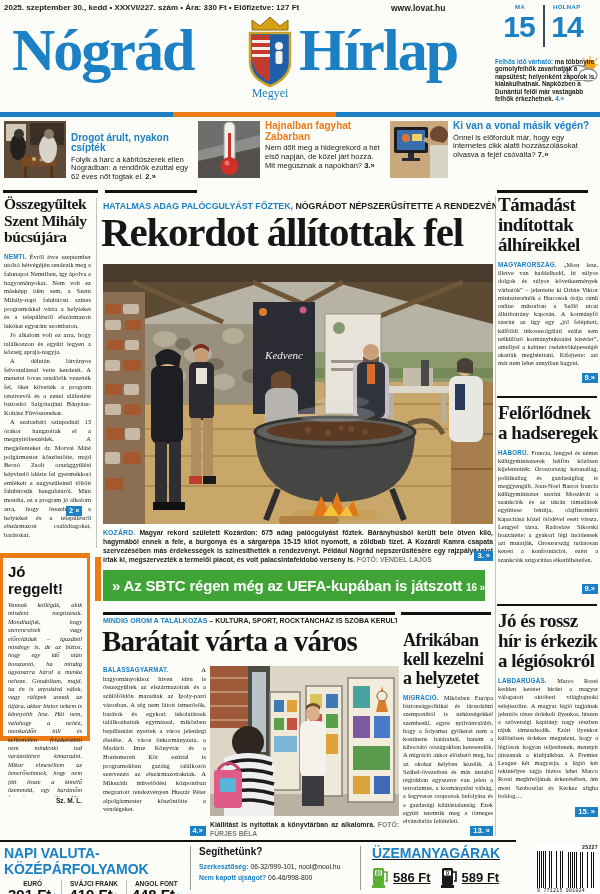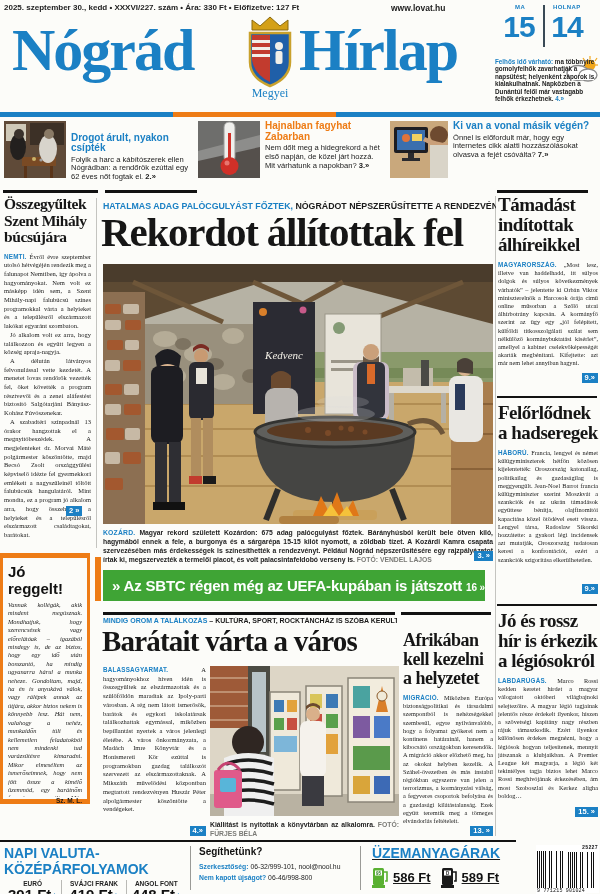--- a/index.html
+++ b/index.html
@@ -137,21 +137,21 @@
         <polygon points="0,0 62,0 62,14 0,30" fill="#6e6e6c"></polygon>
         <polygon points="0,40 62,26 62,57 0,57" fill="#55504c"></polygon>
         <rect x="26" y="1" width="11" height="40" rx="5" fill="#efefec" stroke="#9a9a98" stroke-width="1"></rect>
         <rect x="30" y="12" width="3" height="26" fill="#d03028"></rect>
         <circle cx="31.5" cy="45" r="9" fill="#d03028"></circle>
         <circle cx="29" cy="42" r="2.5" fill="#e8766f"></circle>
       </svg>
     </div>
     <div>
       <p class="teaser-title t-orange">Hajnalban fagyhat Zabarban</p>
-      <div class="teaser-text"><span>Nem dőlt meg a hidegrekord a hét első napján, de közel járt hozzá. Mit várhatunk a napokban? </span><span class="teaser-ref">3.»</span></div>
+      <div class="teaser-text"><span>Nem dőlt meg a hidegrekord a hét első napján, de közel járt hozzá. Mit megúsznak a napokban? </span><span class="teaser-ref">3.»</span></div>
     </div>
   </div>
 
   <div class="abs teaser" style="left:390px;top:121px;width:207px;">
     <div style="flex:0 0 58px;">
       <svg width="58" height="57" viewBox="0 0 58 57">
         <rect width="58" height="57" fill="#c9a87c"></rect>
         <rect x="4" y="6" width="34" height="26" rx="2" fill="#1d1d22"></rect>
         <rect x="7" y="9" width="28" height="20" fill="#3a6fae"></rect>
         <circle cx="16" cy="17" r="4" fill="#e0733a"></circle>
@@ -179,21 +179,21 @@
     <div class="headline" style="font-size:15.5px;line-height:16.5px;letter-spacing:-0.4px;">Összegyűltek Szent Mihály búcsújára</div>
     <div class="body-txt" style="margin-top:7px;height:290px;position:relative;">
       <p class="first"><span class="lead-in">NEMTI.</span><span> Évről évre szeptember utolsó hétvégéjén rendezik meg a falunapot Nemtiben, így ápolva a hagyományokat. Nem volt ez másképp idén sem, a Szent Mihály-napi falubúcsú színes programokkal várta a helyieket és a településről elszármazott lakókat egyaránt szombaton.</span></p>
       <p>Jó alkalom volt ez arra, hogy találkozzon és együtt legyen a község apraja-nagyja.</p>
       <p>A délután látványos felvonulással vette kezdetét. A menetet lovas rendőrök vezették fel, őket követték a program résztvevői és a zenei aláfestést biztosító Salgótarjáni Bányász-Kohász Fúvószenekar.</p>
       <p>A szabadtéri színpadnál 13 órakor hangzottak el a megnyitóbeszédek. A megjelenteket dr. Morvai Máté polgármester köszöntötte, majd Becsó Zsolt országgyűlési képviselő idézte fel gyermekkori emlékeit a nagyszüleinél töltött falubúcsúk hangulatáról. Mint mondta, ez a program jó alkalom arra, hogy összehozza a helyieket és a településről elszármazott családtagokat, barátokat.</p>
     </div>
   </div>
   <div class="abs badge" style="left:66px;top:506px;">2 »</div>
 
-  <div class="abs gm-box" style="left:0;top:553px;width:90px;height:251px;">
+  <div class="abs gm-box" style="left:0;top:553px;width:90px;height:188px;">
     <div class="gm-title">Jó reggelt!</div>
     <div class="gm-text">Vannak kollégák, akik mindent megúsznak. Mondhatjuk, hogy szerencsések vagy előrelátóak – igazából mindegy is, de az biztos, hogy egy idő után bosszantó, ha mindig ugyanarra hárul a munka neheze. Gondoltam, majd, ha én is anyukává válok, vagy rálépek annak az útjára, akkor biztos nekem is könnyebb lesz. Hát nem, valahogy a nehéz, munkaidőn túli és kellemetlen feladatokból nem mindenki tud varázsütésre kimaradni. Mikor elmeséltem az ismerőseimnek, hogy nem jött össze a kímélő üzemmód, egy barátnőm frappánsan reagált: „Még mindig nem jegyezted meg, hogy mindig azt a lovat ütik, amelyik húz – akkor is, ha csikója van.”</div>
     <div class="gm-sign">Sz. M. L.</div>
   </div>
 
   <div class="abs kicker" style="left:103px;top:201px;width:393px;font-size:8.8px;">
     <span class="blue">HATALMAS ADAG PALÓCGULYÁST FŐZTEK,</span><span> NÓGRÁDOT NÉPSZERŰSÍTETTE A RENDEZVÉNY</span>
   </div>
   <div class="abs headline" style="left:101px;top:212px;width:396px;font-size:41px;letter-spacing:-1.2px;line-height:1;">Rekordot állítottak fel</div>
 

